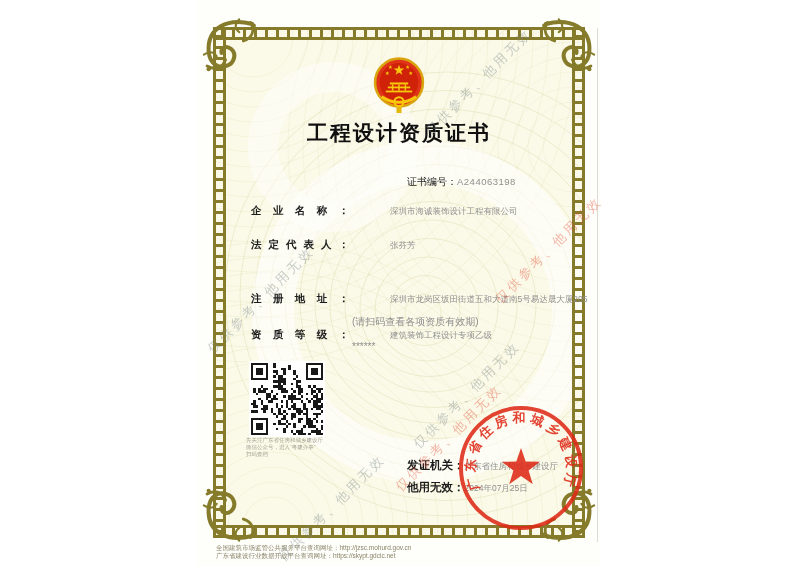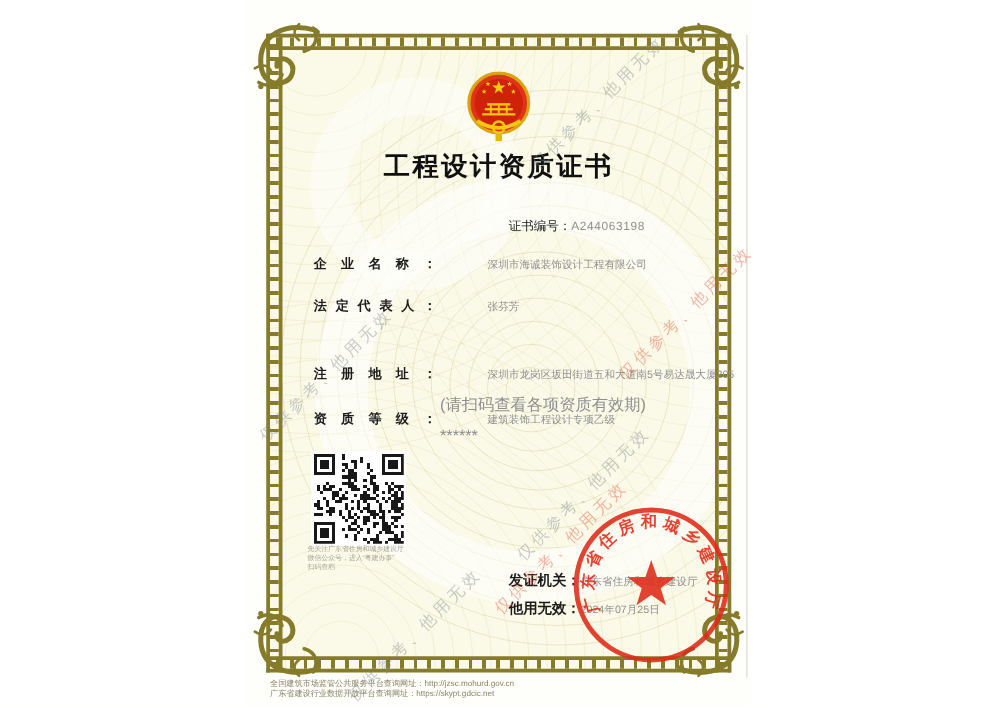--- a/index.html
+++ b/index.html
@@ -30,21 +30,21 @@
   .title{position:absolute;left:0;top:119px;width:404px;text-align:center;font-size:21px;font-weight:bold;
          color:#101010;letter-spacing:2px;z-index:6;}
   .certno{position:absolute;left:210px;top:171px;z-index:6;white-space:nowrap;}
   .certno .lab{font-size:10px;font-weight:normal;color:#1c1c1c;}
   .certno .val{font-size:9.5px;color:#8f8f8f;letter-spacing:.5px;}
 
   .row{position:absolute;left:54px;display:flex;align-items:baseline;z-index:6;white-space:nowrap;gap:38px;}
   .row .lab{display:inline-block;width:98px;font-size:10.5px;font-weight:bold;color:#1c1c1c;
             text-align:justify;text-align-last:justify;}
   .row .val{font-size:8.5px;color:#8f8f8f;margin-left:3px;}
-  .subnote{position:absolute;left:155px;font-size:13px;color:#8f8f8f;z-index:6;white-space:nowrap;}
+  .subnote{position:absolute;left:155px;font-size:10px;color:#8f8f8f;z-index:6;white-space:nowrap;}
 
   .qr{position:absolute;left:52px;top:361px;width:72px;height:72px;background:#fff;padding:2px;z-index:6;}
   .qr svg{width:72px;height:72px;display:block;}
   .qr-caption{position:absolute;left:49px;top:437px;width:110px;font-size:5.5px;line-height:7px;
               color:#a8a496;z-index:6;}
 
   .issuer-row{position:absolute;left:210px;z-index:6;white-space:nowrap;}
   .issuer-row .lab{font-size:11.5px;font-weight:bold;color:#1c1c1c;}
   .issuer-row .val{font-size:8.5px;color:#8f8f8f;}
   .ir1{top:455px;} .ir2{top:477px;}

